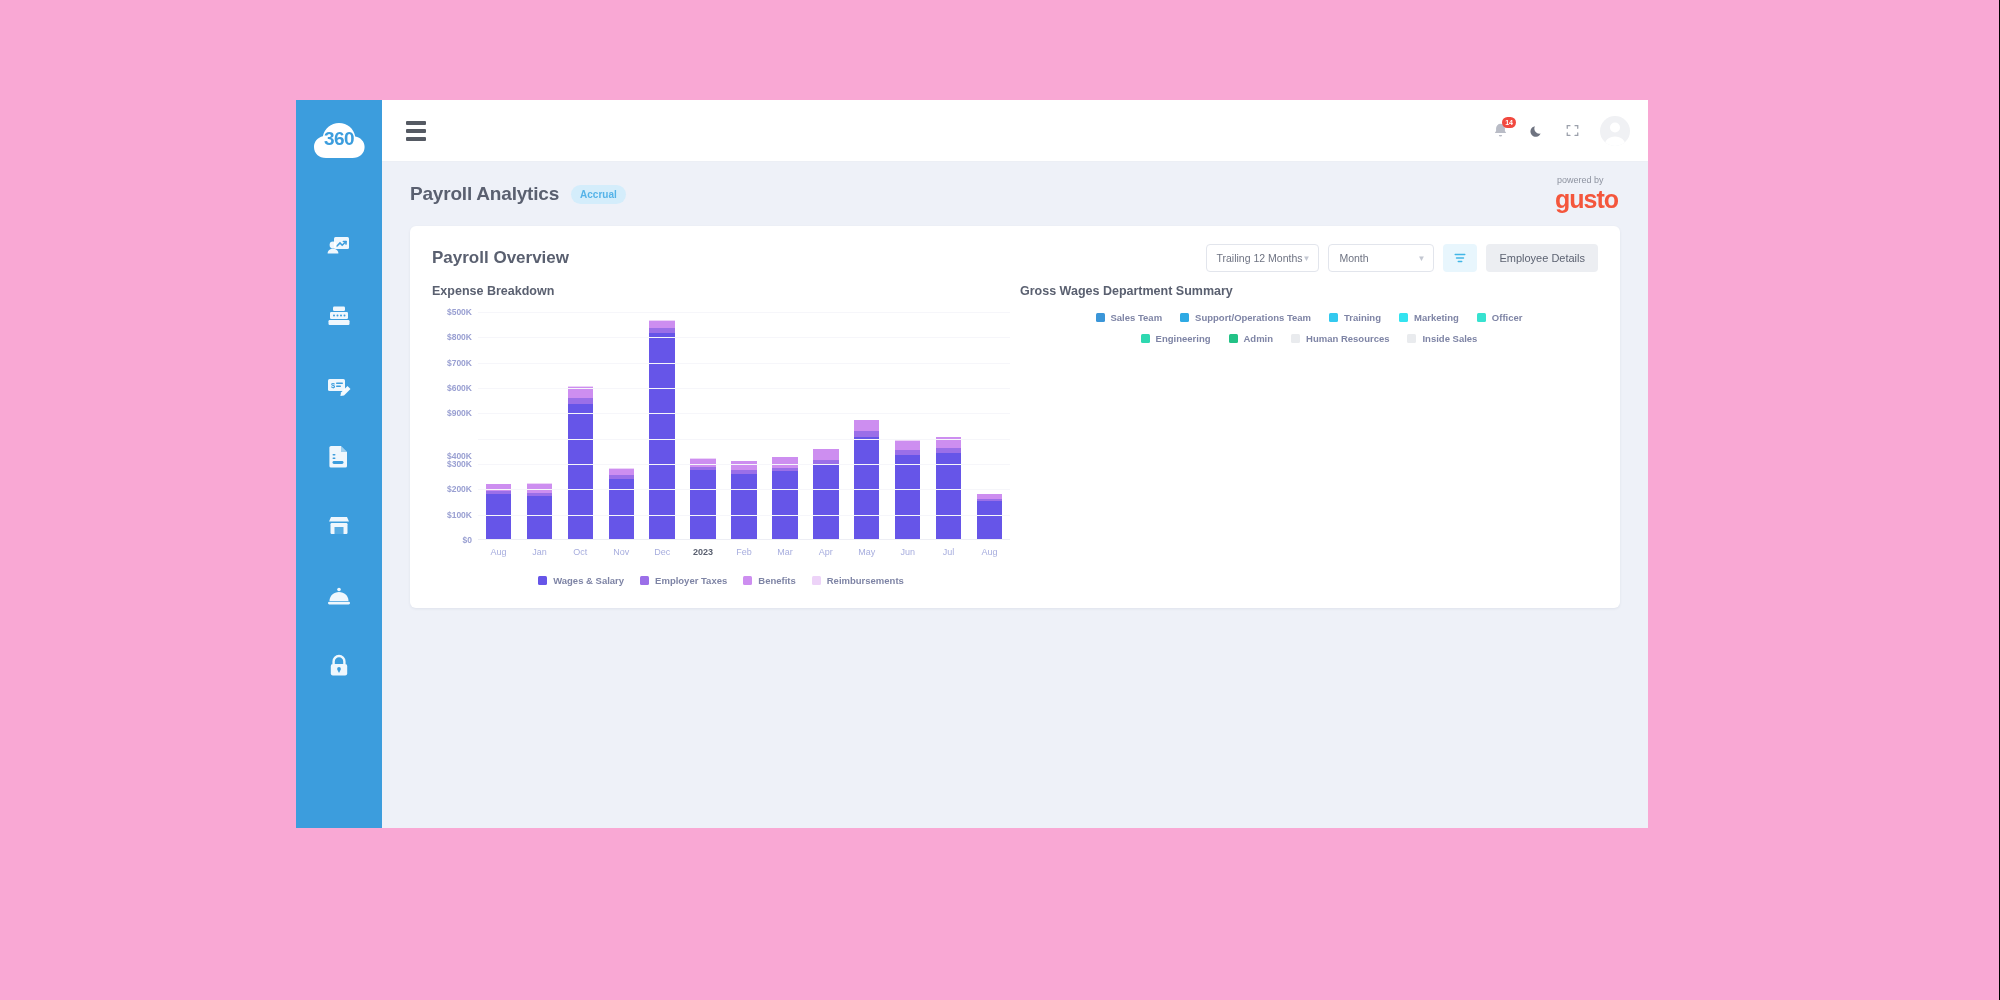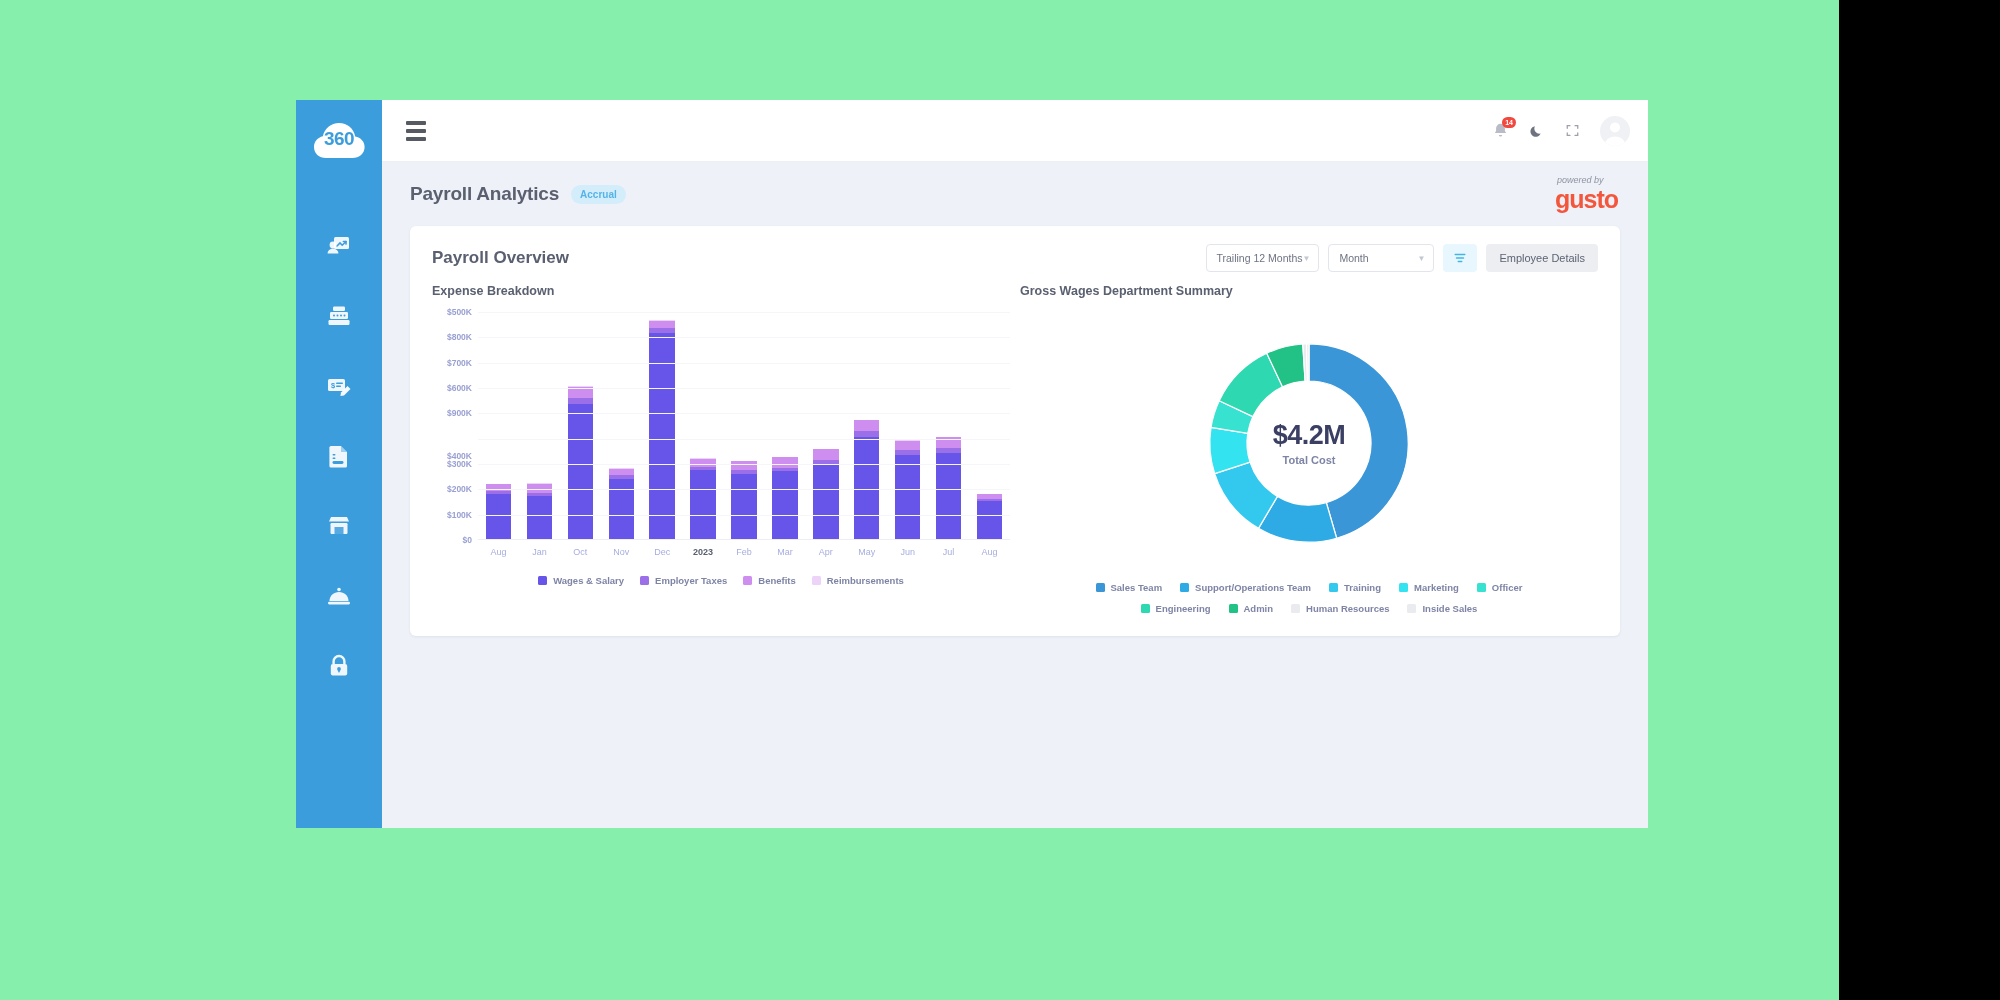--- a/index.html
+++ b/index.html
@@ -2,21 +2,21 @@
 <html><head>
 <meta charset="utf-8">
 <style>
   * { box-sizing: border-box; margin: 0; padding: 0; }
   html, body {
     width: 2000px; height: 1000px;
     background: #000000;
     font-family: "Liberation Sans", sans-serif;
     overflow: hidden;
   }
-  #stage { position: relative; width: 1839px; height: 1000px; background: #86efac; padding-left: 25px; }
+  #stage { position: relative; width: 1999px; height: 1000px; background: #f9a8d4; padding-left: 25px; }
 
   
   .window {
     position: absolute; left: 296px; top: 100px;
     width: 1352px; height: 728px;
     background: #eef1f8;
     display: flex;
     overflow: hidden;
   }
 
@@ -75,21 +75,21 @@
     display: flex; align-items: center;
   }
   .page-title { font-size: 19px; font-weight: 700; color: #5a6070; letter-spacing: -0.2px; }
   .pill {
     margin-left: 12px; background: #d4edfb; color: #55b3e8;
     font-size: 10px; font-weight: 700; border-radius: 10px; padding: 4px 9px;
   }
   .powered {
     margin-left: auto; text-align: left; line-height: 1;
   }
-  .powered .pb { font-size: 9px; color: #8e93a0; display:block; margin-bottom: 2px; margin-left:2px;font-style:italic;}
+  .powered .pb { font-size: 9px; color: #8e93a0; display:block; margin-bottom: 2px; margin-left:2px;}
   .powered .gusto {
     font-size: 25px; font-weight: 700; color: #f4563c; letter-spacing: -1px;
     display:block;
   }
 
   
   .card {
     margin: 4px 28px 0 28px;
     background: #fff; border-radius: 6px;
     box-shadow: 0 1px 3px rgba(30,40,70,0.07);
@@ -486,39 +486,20 @@
                 </div>
                 <div class="legend-item">
                   <span class="swatch" style="background: rgb(237, 211, 248);"></span>
                   <span>Reimbursements</span>
                 </div>
               </div>
           </div>
 
           <div class="chart-col">
             <div class="chart-title">Gross Wages Department Summary</div>
-            <div class="donut-wrap">
-              <div class="donut">
-                <svg viewBox="0 0 100 100" width="248" height="248" id="donutSvg">
-                    <path d="M 50 10 A 40 40 0 0 1 61.15964424156916 88.41174742707773 L 56.97477765098073 74.00734214192357 A 25 25 0 0 0 50 25 Z" fill="#3b96d8" stroke="#ffffff" stroke-width="0.5"></path>
-                    <path d="M 61.15964424156916 88.41174742707773 A 40 40 0 0 1 29.638343369985133 84.42968108015774 L 37.27396460624071 71.51855067509858 A 25 25 0 0 0 56.97477765098073 74.00734214192357 Z" fill="#2eaae4" stroke="#ffffff" stroke-width="0.5"></path>
-                    <path d="M 29.638343369985133 84.42968108015774 A 40 40 0 0 1 11.957739348193854 62.360679774997884 L 26.22358709262116 57.725424859373675 A 25 25 0 0 0 37.27396460624071 71.51855067509858 Z" fill="#33c9ef" stroke="#ffffff" stroke-width="0.5"></path>
-                    <path d="M 11.957739348193854 62.360679774997884 A 40 40 0 0 1 10.492466376194493 43.74262139839074 L 25.30779148512156 46.08913837399421 A 25 25 0 0 0 26.22358709262116 57.725424859373675 Z" fill="#33e3f0" stroke="#ffffff" stroke-width="0.5"></path>
-                    <path d="M 10.492466376194493 43.74262139839074 A 40 40 0 0 1 13.80691790135922 32.96882833739709 L 27.379323688349512 39.35551771087319 A 25 25 0 0 0 25.30779148512156 46.08913837399421 Z" fill="#37e2d0" stroke="#ffffff" stroke-width="0.5"></path>
-                    <path d="M 13.80691790135922 32.96882833739709 A 40 40 0 0 1 32.968828337397085 13.806917901359228 L 39.35551771087317 27.379323688349515 A 25 25 0 0 0 27.379323688349512 39.35551771087319 Z" fill="#2ed8b0" stroke="#ffffff" stroke-width="0.5"></path>
-                    <path d="M 32.968828337397085 13.806917901359228 A 40 40 0 0 1 47.488379218827475 10.078930862869136 L 48.43023701176717 25.049331789293213 A 25 25 0 0 0 39.35551771087317 27.379323688349515 Z" fill="#22c286" stroke="#ffffff" stroke-width="0.5"></path>
-                    <path d="M 47.488379218827475 10.078930862869136 A 40 40 0 0 1 48.99479618226652 10.012632428667999 L 49.371747613916575 25.007895267917498 A 25 25 0 0 0 48.43023701176717 25.049331789293213 Z" fill="#e9ebee" stroke="#ffffff" stroke-width="0.5"></path>
-                    <path d="M 48.99479618226652 10.012632428667999 A 40 40 0 0 1 50.00000000000003 10 L 50.000000000000014 25 A 25 25 0 0 0 49.371747613916575 25.007895267917498 Z" fill="#e9ebee" stroke="#ffffff" stroke-width="0.5"></path>
-                  </svg>
-                <div class="donut-center">
-                  <div class="donut-value">$4.2M</div>
-                  <div class="donut-label">Total Cost</div>
-                </div>
-              </div>
-            </div>
             <div class="legend donut-legend" id="donutLegend">
                 <div class="legend-item">
                   <span class="swatch" style="background: rgb(59, 150, 216);"></span>
                   <span>Sales Team</span>
                 </div>
                 <div class="legend-item">
                   <span class="swatch" style="background: rgb(46, 170, 228);"></span>
                   <span>Support/Operations Team</span>
                 </div>
                 <div class="legend-item">

